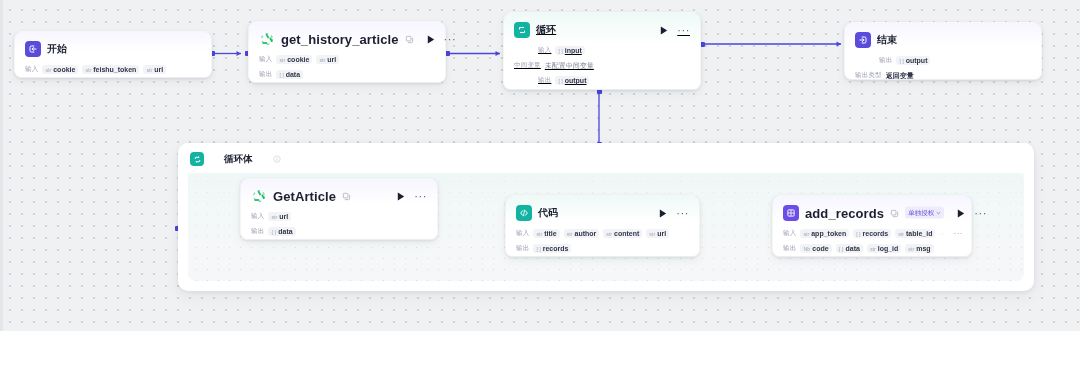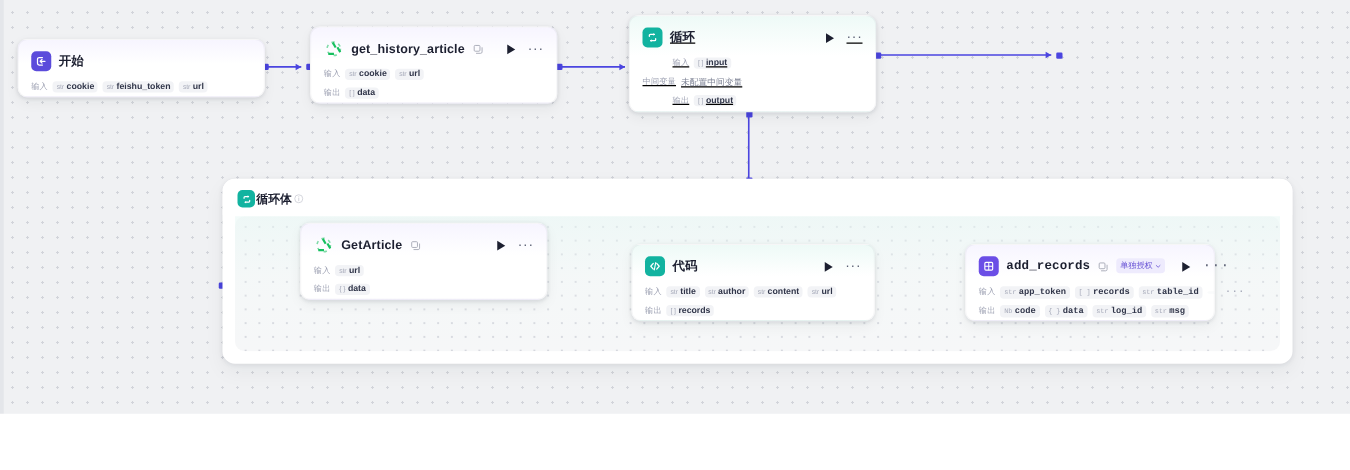--- a/index.html
+++ b/index.html
@@ -49,21 +49,21 @@
   .node.grad-teal {
     background: linear-gradient(180deg, #eefaf7 0%, #ffffff 42%);
   }
   .node-head {
     display: flex;
     align-items: center;
     padding: 9px 10px 4px 10px;
     gap: 6px;
   }
   .node-title {
-    font-size: 10px;
+    font-size: 13px;
     font-weight: bold;
     color: #1c1f30;
     white-space: nowrap;
     letter-spacing: .1px;
   }
   .node-title.cjk { font-size: 10px; }
   .head-spacer { flex: 1 1 auto; }
   .icon-box {
     width: 16px; height: 16px;
     border-radius: 4px;
@@ -165,21 +165,21 @@
     position: absolute;
     box-sizing: border-box;
     background: #ffffff;
     border-radius: 10px;
     box-shadow: 0 1px 4px rgba(28,31,48,.08), 0 6px 16px rgba(28,31,48,.05);
     overflow: hidden;
   }
   .loopbody-head {
     display: flex;
     align-items: center;
-    gap: 1px;
+    gap: 20px;
     padding: 9px 0 6px 12px;
     background: #ffffff;
   }
   .loopbody-title {
     font-size: 9.5px;
     font-weight: bold;
     color: #1c1f30;
   }
   .info-icon { width: 8px; height: 8px; opacity: .45; }
   .loopbody-inner {
@@ -390,20 +390,44 @@
         <div class="p-row" style="padding-left:24px;">
           <span class="p-label">输出</span>
           <span class="chip">
             <span class="chip-type">[ ]</span>
             <span class="chip-name">output</span>
           </span>
         </div>
       </div>
     </div>
 
+    <div class="node grad" style="left:844px; top:22px; width:198px; height:58px;">
+      <div class="node-head">
+        <span class="icon-box" style="background:#5b4bdb;">
+          <svg width="10" height="10" viewBox="0 0 16 16" fill="none">
+            <path d="M6.5 3.2h4.1a2.2 2.2 0 0 1 2.2 2.2v5.2a2.2 2.2 0 0 1-2.2 2.2H6.5" stroke="#fff" stroke-width="1.6" stroke-linecap="round"></path>
+            <path d="M3.2 8h6.2M7 5.6 9.4 8 7 10.4" stroke="#fff" stroke-width="1.6" stroke-linecap="round" stroke-linejoin="round"></path>
+          </svg>
+        </span>
+        <span class="node-title cjk">结束</span>
+      </div>
+      <div class="node-body">
+        <div class="p-row" style="padding-left:24px;">
+          <span class="p-label">输出</span>
+          <span class="chip">
+            <span class="chip-type">[ ]</span>
+            <span class="chip-name">output</span>
+          </span>
+        </div>
+        <div class="p-row">
+          <span class="p-label">输出类型</span>
+          <span class="p-plain">返回变量</span>
+        </div>
+      </div>
+    </div>
 
     <div class="node grad" style="left:240px; top:178px; width:198px; height:62px;">
       <div class="node-head">
         <span class="icon-box" style="background:transparent;">
           <svg width="14" height="14" viewBox="0 0 16 16" fill="none">
             <path d="M8 1.9 10.6 6.4 8.9 7.4 6.3 2.9z" fill="#16c05f"></path>
             <path d="M3.0 11.6 8.2 11.6 8.2 13.6 3.0 13.6z" fill="#16c05f"></path>
             <path d="M13.1 11.6 10.5 7.1 12.2 6.1 14.8 10.6z" fill="#16c05f"></path>
             <circle cx="8" cy="8" r="6.1" stroke="#16c05f" stroke-width="1.5" stroke-dasharray="3 3.6" opacity=".55"></circle>
           </svg>
@@ -481,21 +505,21 @@
         <div class="p-row">
           <span class="p-label">输出</span>
           <span class="chip">
             <span class="chip-type">[ ]</span>
             <span class="chip-name">records</span>
           </span>
         </div>
       </div>
     </div>
 
-    <div class="node grad" style="left:772px; top:195px; width:200px; height:62px;font-family:Liberation Mono, monospace;">
+    <div class="node grad" style="left:772px; top:195px; width:200px; height:62px;">
       <div class="node-head">
         <span class="icon-box" style="background:#6b4ee6;">
           <svg width="10" height="10" viewBox="0 0 16 16" fill="none">
             <rect x="3" y="3" width="10" height="10" rx="1.4" stroke="#fff" stroke-width="1.5"></rect>
             <path d="M8 3v10M3 8h10" stroke="#fff" stroke-width="1.3"></path>
           </svg>
         </span>
         <span class="node-title">add_records</span>
         <span style="display:inline-flex;">
           <svg class="copy-icon" viewBox="0 0 16 16" fill="none">

